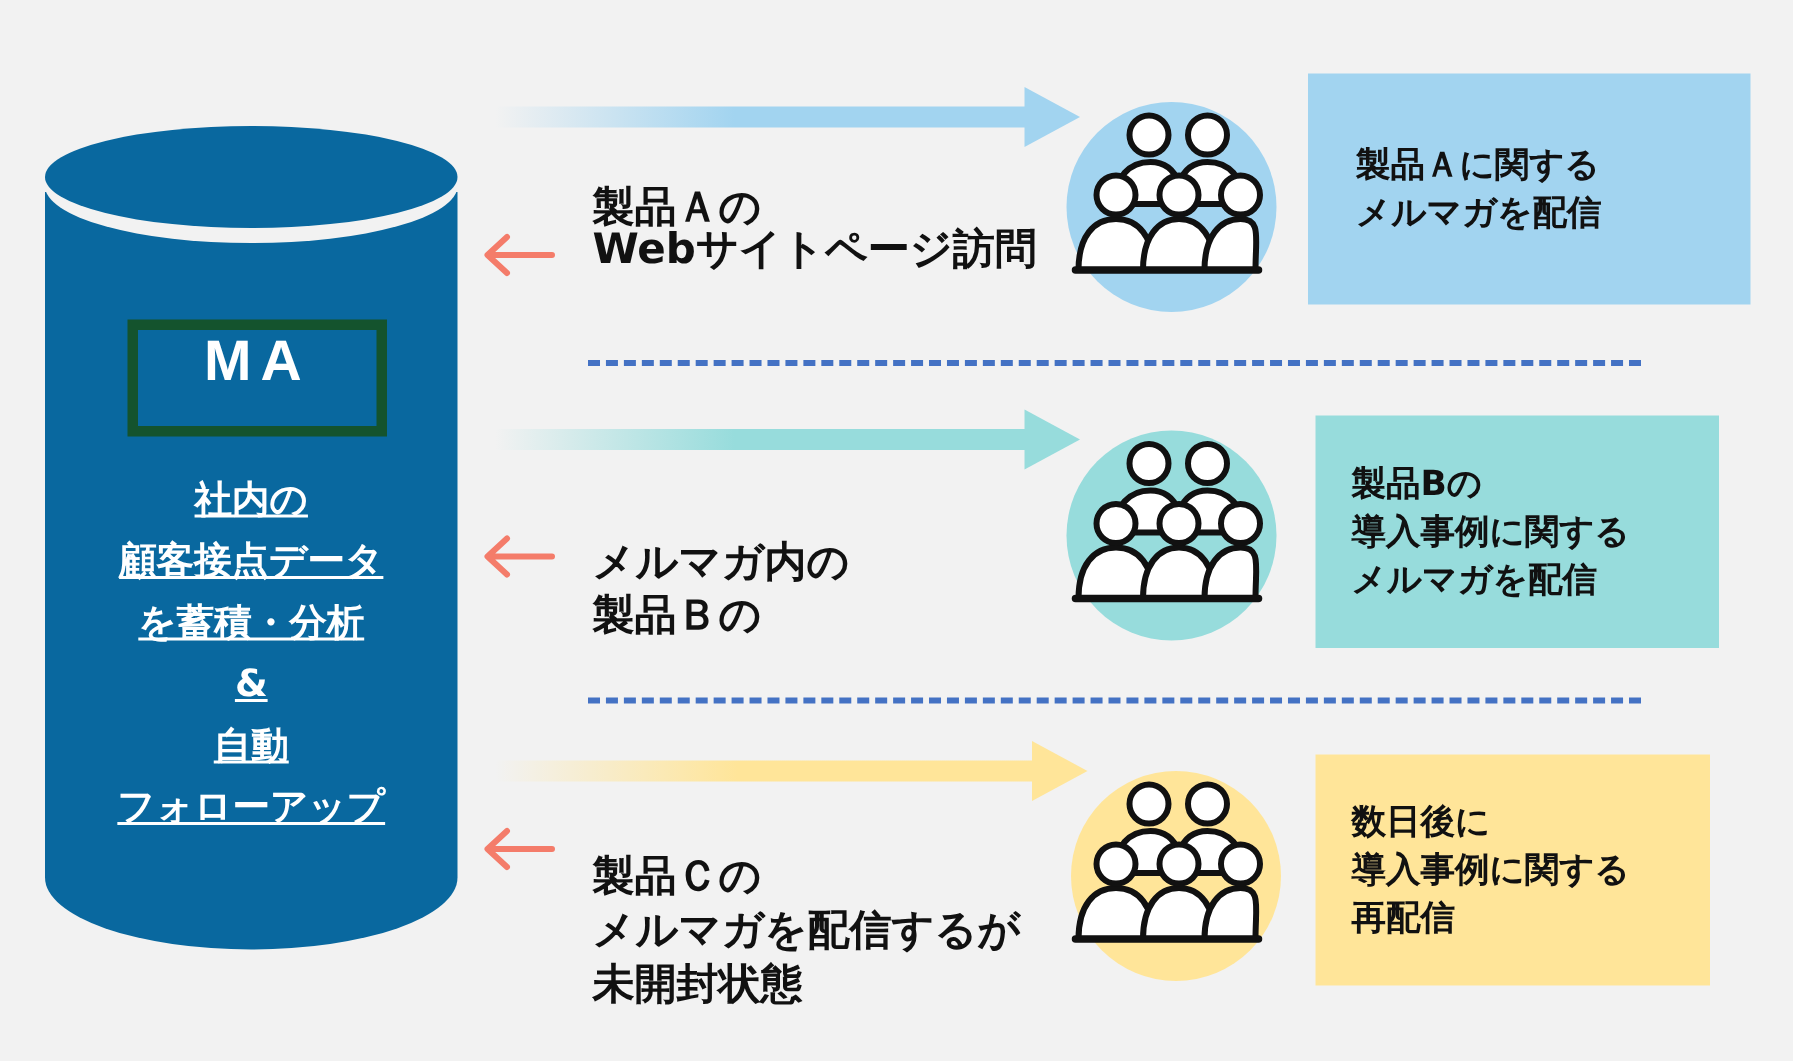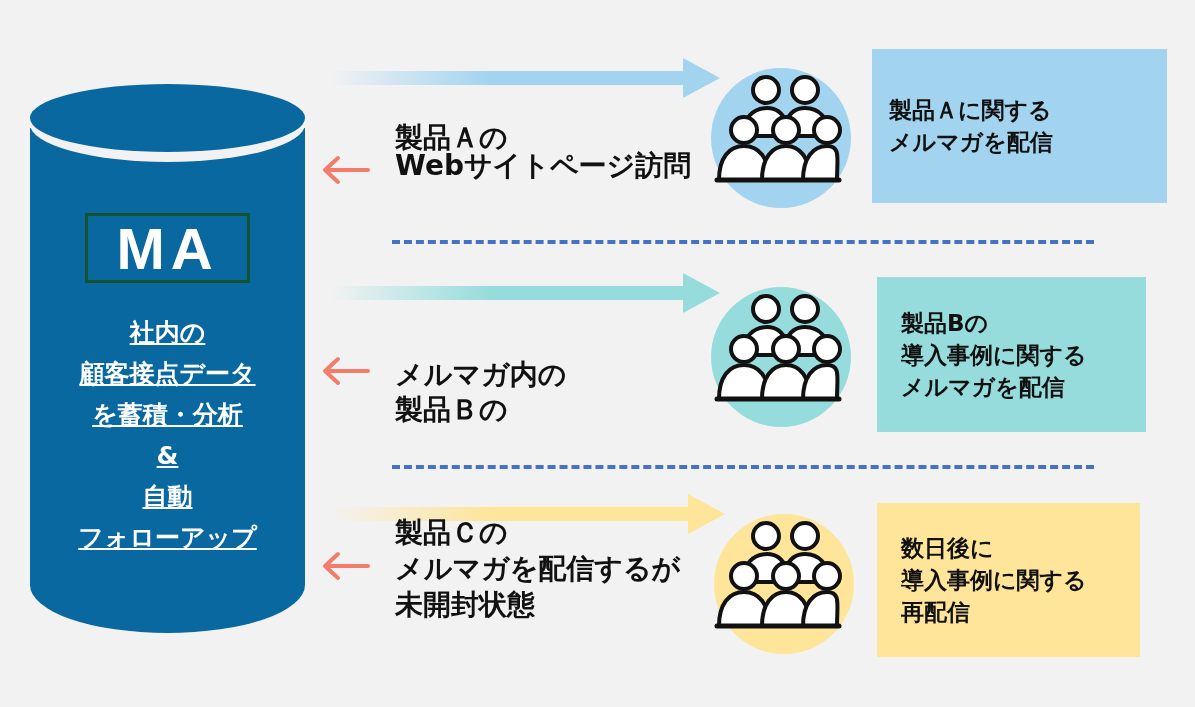--- a/index.html
+++ b/index.html
@@ -3,22 +3,22 @@
 <meta charset="utf-8">
 <style>
   html, body { margin:0; padding:0; }
   body {
     width:1195px; height:707px; background:#f2f2f2; position:relative; overflow:hidden;
     font-family:"DejaVu Sans", "Liberation Sans", sans-serif; font-weight:bold; color:#111;
   }
   .abs { position:absolute; }
   #cylinder { left:0; top:0; width:340px; height:707px; }
   .ma-box {
-    left:85px; top:213px; width:159px; height:64px; border:3px solid #14532d;
-    color:#fff; font-size:58px; letter-spacing:6px; display:flex; align-items:center; justify-content:center;
+    left:85px; top:213px; width:159px; height:64px; border:7px solid #14532d;
+    color:#fff; font-size:38px; letter-spacing:6px; display:flex; justify-content:center;
     font-family:"Liberation Sans", sans-serif; font-weight:bold;
   }
   .cyl-text {
     left:30px; top:312px; width:275px; color:#fff; text-align:center; font-size:25px; line-height:41px;text-decoration:underline;
   }
   .cyl-text div { white-space:nowrap; }
   .bar-arrow { left:330px; height:14px; }
   .bar-arrow .shaft { position:absolute; left:0; top:0; height:14px; }
   .bar-arrow .head { position:absolute; width:0; height:0; border-top:20px solid transparent; border-bottom:20px solid transparent; top:-13px; }
   .back-arrow { left:320px; width:50px; height:30px; }
@@ -56,21 +56,21 @@
   <path d="M48 15 H6 M18 3 L5 15 L18 27" stroke="#f47c6a" stroke-width="4" fill="none" stroke-linecap="round" stroke-linejoin="round"></path>
 </svg>
 <div class="abs label" style="top:124px;">
   <div>製品Ａの</div>
   <div>Webサイトページ訪問</div>
 </div>
 <div class="abs circle" style="left:711px;top:68px;background:#a2d4f0;"></div>
 <svg class="abs people" style="left:713px;top:70px;">
     <use href="#people"></use>
   </svg>
-<div class="abs box" style="left:872px;top:49px;width:295px;height:154px;background:#a2d4f0;padding-left:17px;box-sizing:border-box;">
+<div class="abs box" style="left:872px;top:49px;width:295px;height:154px;background:#a2d4f0;padding-left:32px;box-sizing:border-box;">
   <div>製品Ａに関する</div>
   <div>メルマガを配信</div>
 </div>
 
 <div class="abs dash" style="top:240px;"></div>
 
 <div class="abs bar-arrow" style="top:286px;">
   <div class="shaft" style="width:355px;background:linear-gradient(to right, rgba(151,220,220,0) 0%, #97dcdc 45%);"></div>
   <div class="head" style="left:353px;border-left:37px solid #97dcdc;"></div>
 </div>
@@ -93,21 +93,21 @@
 
 <div class="abs dash" style="top:465px;"></div>
 
 <div class="abs bar-arrow" style="top:507px;">
   <div class="shaft" style="width:360px;background:linear-gradient(to right, rgba(255,229,153,0) 0%, #ffe599 45%);"></div>
   <div class="head" style="left:358px;border-left:37px solid #ffe599;"></div>
 </div>
 <svg class="abs back-arrow" style="top:551px;" viewBox="0 0 50 30">
   <path d="M48 15 H6 M18 3 L5 15 L18 27" stroke="#f47c6a" stroke-width="4" fill="none" stroke-linecap="round" stroke-linejoin="round"></path>
 </svg>
-<div class="abs label" style="top:515px;line-height:36px;">
+<div class="abs label" style="top:566px;line-height:36px;">
   <div>製品Ｃの</div>
   <div>メルマガを配信するが</div>
   <div>未開封状態</div>
 </div>
 <div class="abs circle" style="left:714px;top:514px;background:#ffe599;"></div>
 <svg class="abs people" style="left:713px;top:516px;">
     <use href="#people"></use>
   </svg>
 <div class="abs box" style="left:877px;top:503px;width:263px;height:154px;background:#ffe599;padding-left:24px;box-sizing:border-box;">
   <div>数日後に</div>

